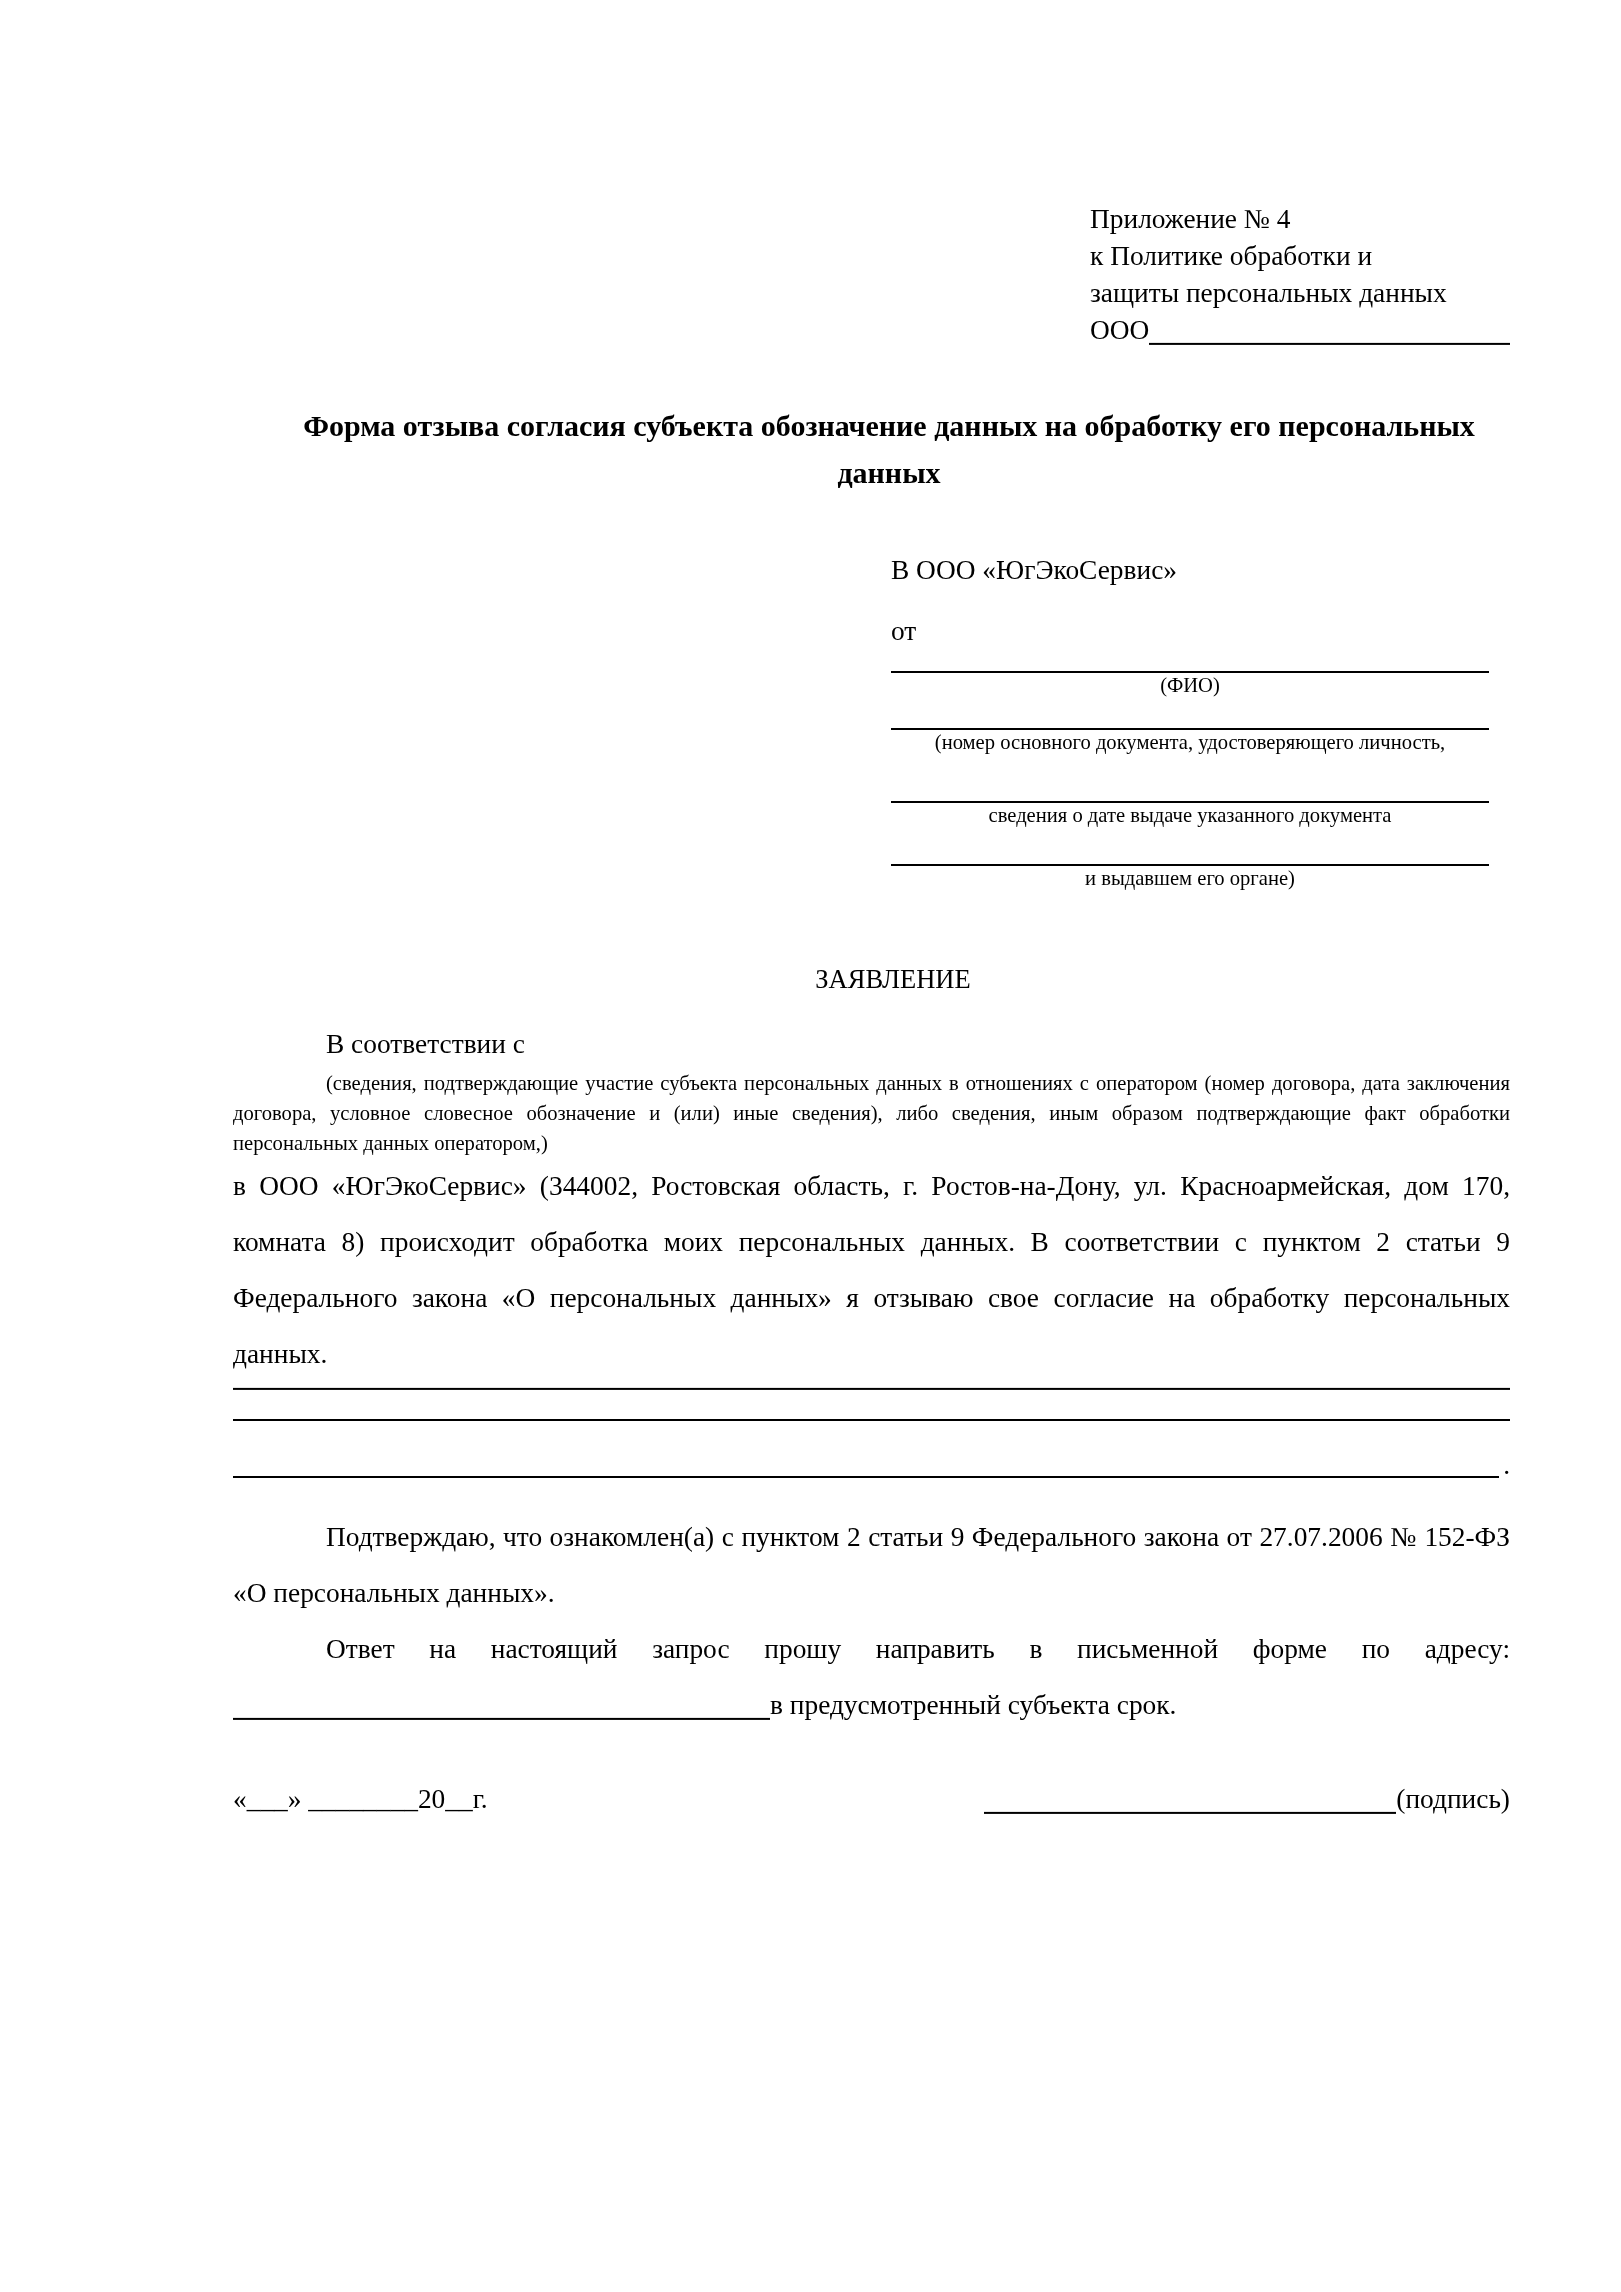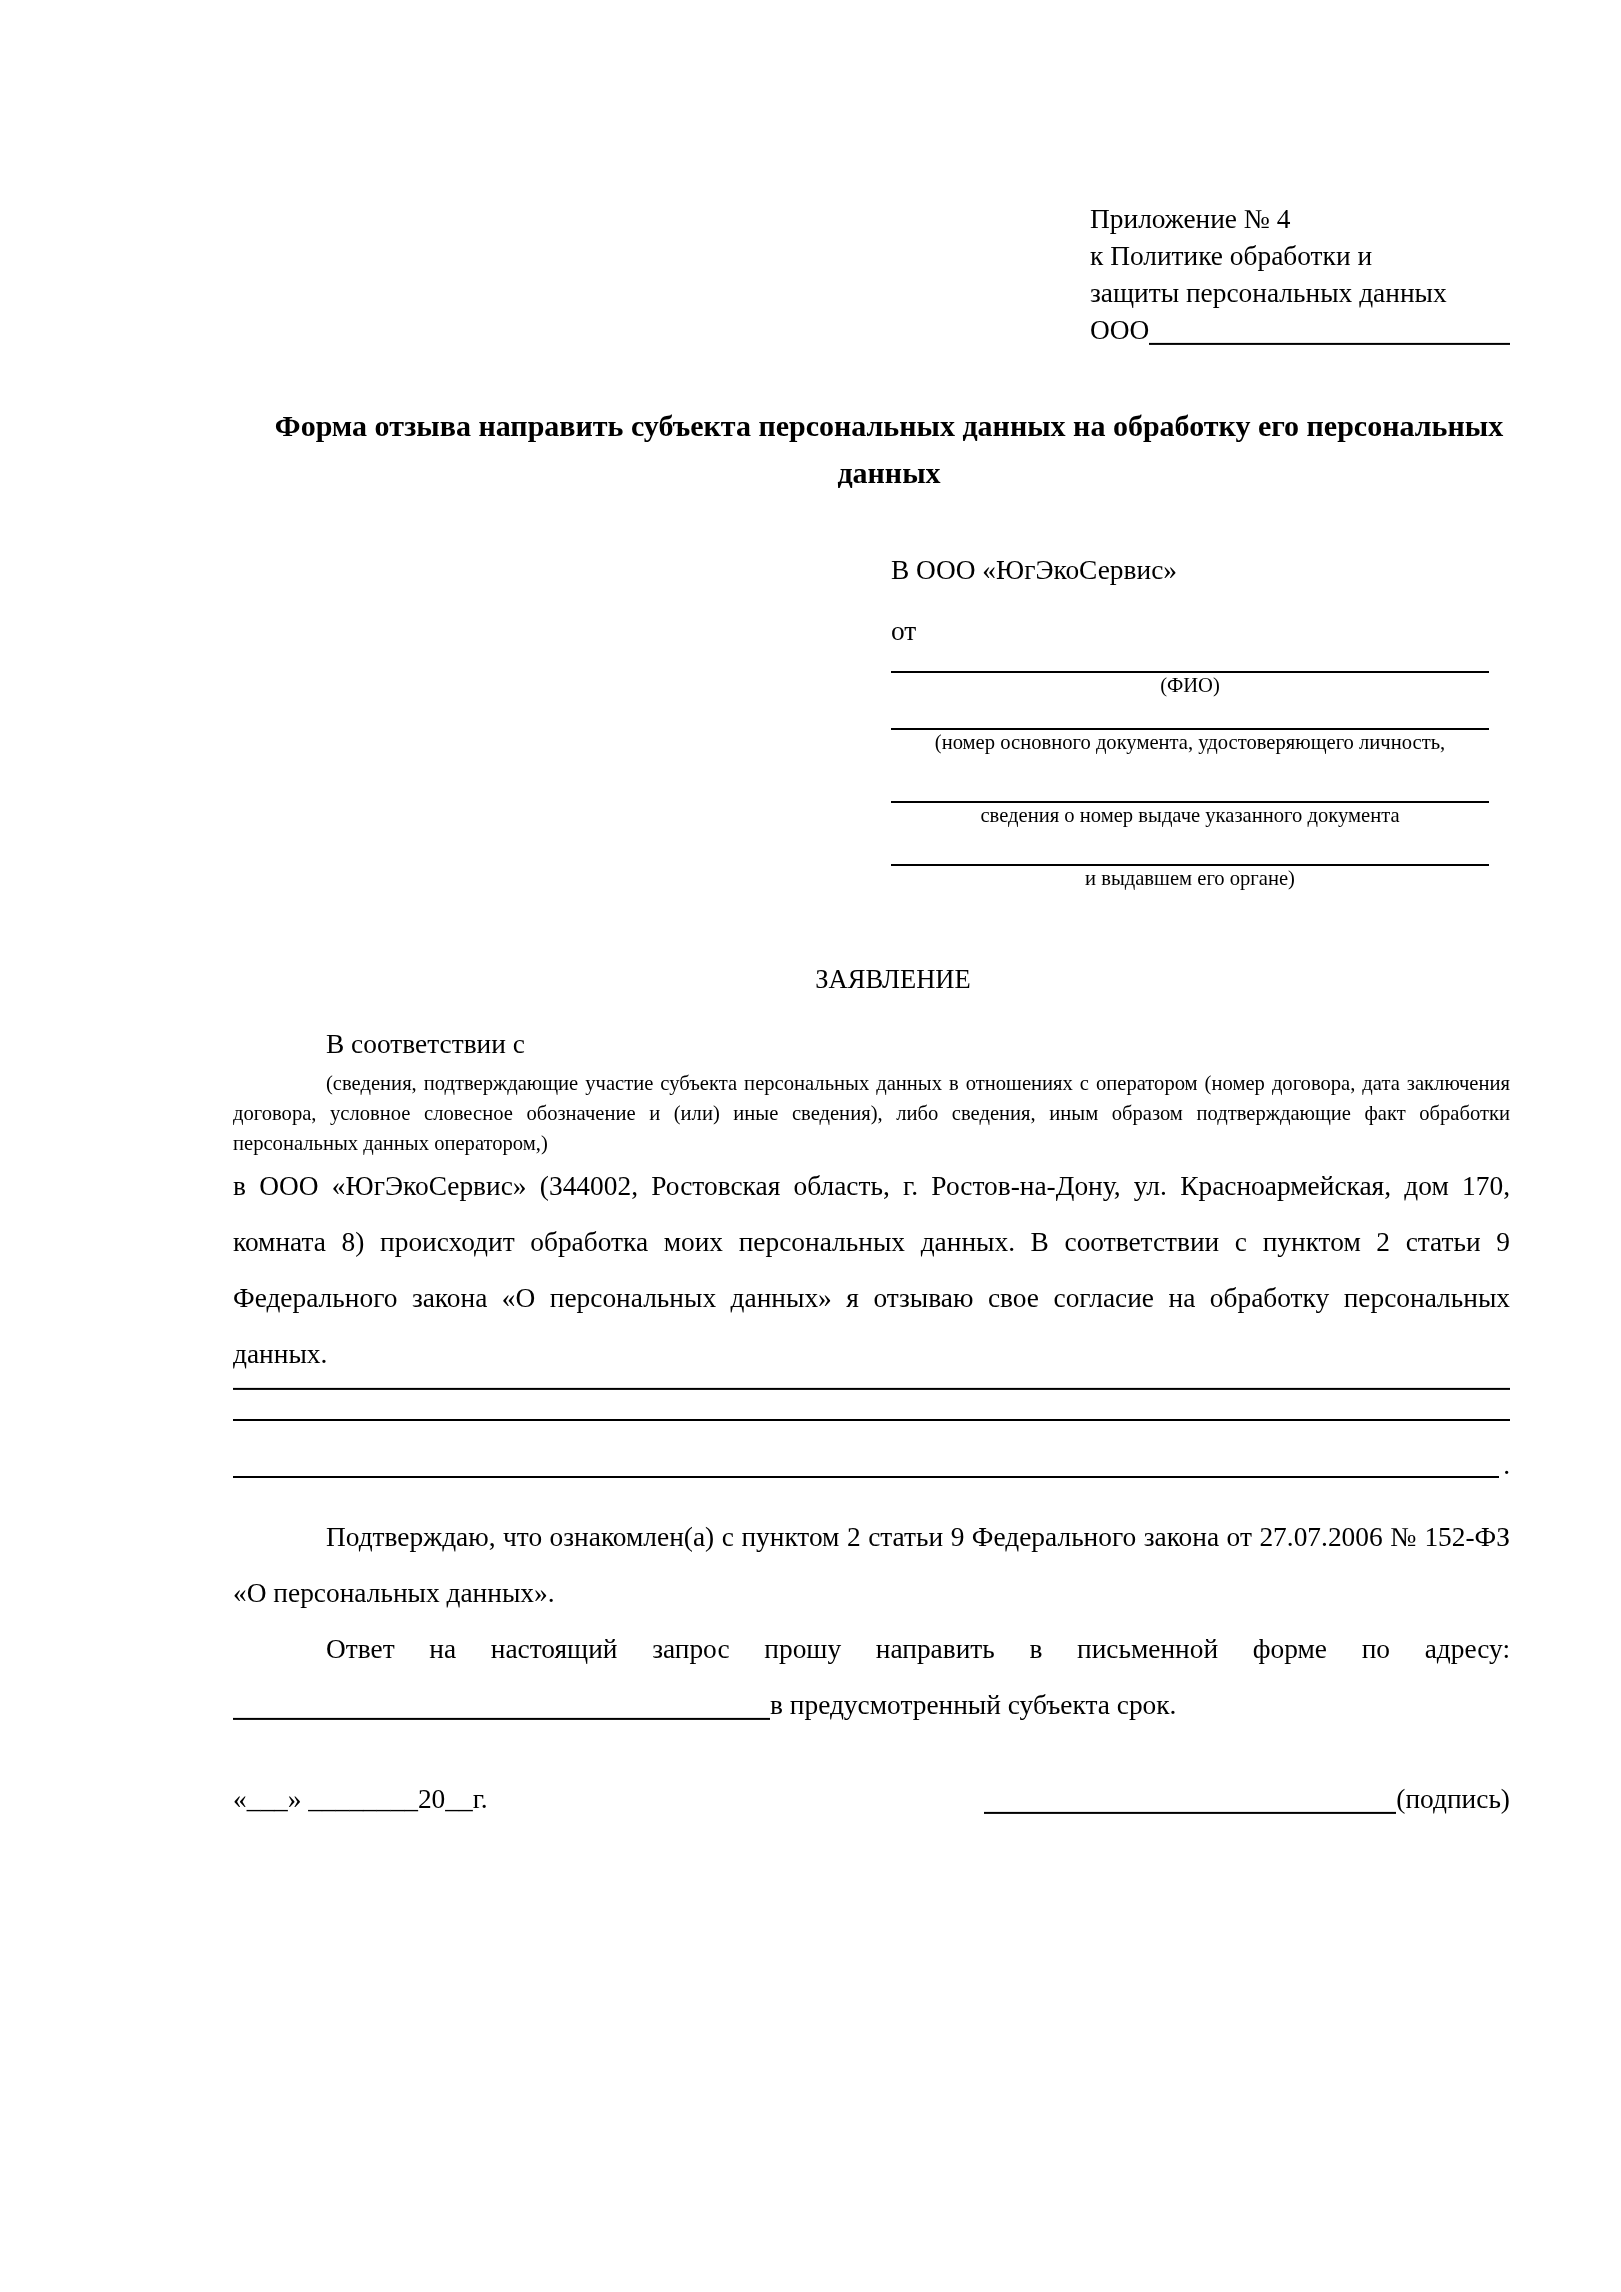--- a/index.html
+++ b/index.html
@@ -146,31 +146,31 @@
     <div class="appendix">
       <div>Приложение № 4</div>
       <div>к Политике обработки и</div>
       <div>защиты персональных данных</div>
       <div class="org-row">
         <span>ООО</span>
         <span class="fill"></span>
       </div>
     </div>
 
-    <h1 class="title">Форма отзыва направить субъекта персональных данных на обработку его персональных данных</h1>
+    <h1 class="title">Форма отзыва согласия субъекта обозначение данных на обработку его персональных данных</h1>
 
     <div class="addressee">
       <div class="org">В ООО «ЮгЭкоСервис»</div>
       <div class="from">от</div>
       <div class="rule r1"></div>
       <div class="caption">(ФИО)</div>
       <div class="rule r2"></div>
       <div class="caption">(номер основного документа, удостоверяющего личность,</div>
       <div class="rule r3"></div>
-      <div class="caption">сведения о номер выдаче указанного документа</div>
+      <div class="caption">сведения о дате выдаче указанного документа</div>
       <div class="rule r4"></div>
       <div class="caption">и выдавшем его органе)</div>
     </div>
 
     <div class="heading">ЗАЯВЛЕНИЕ</div>
 
     <div class="row intro-row">
       <span class="lead">В соответствии с </span>
       <span class="fill"></span>
     </div>

